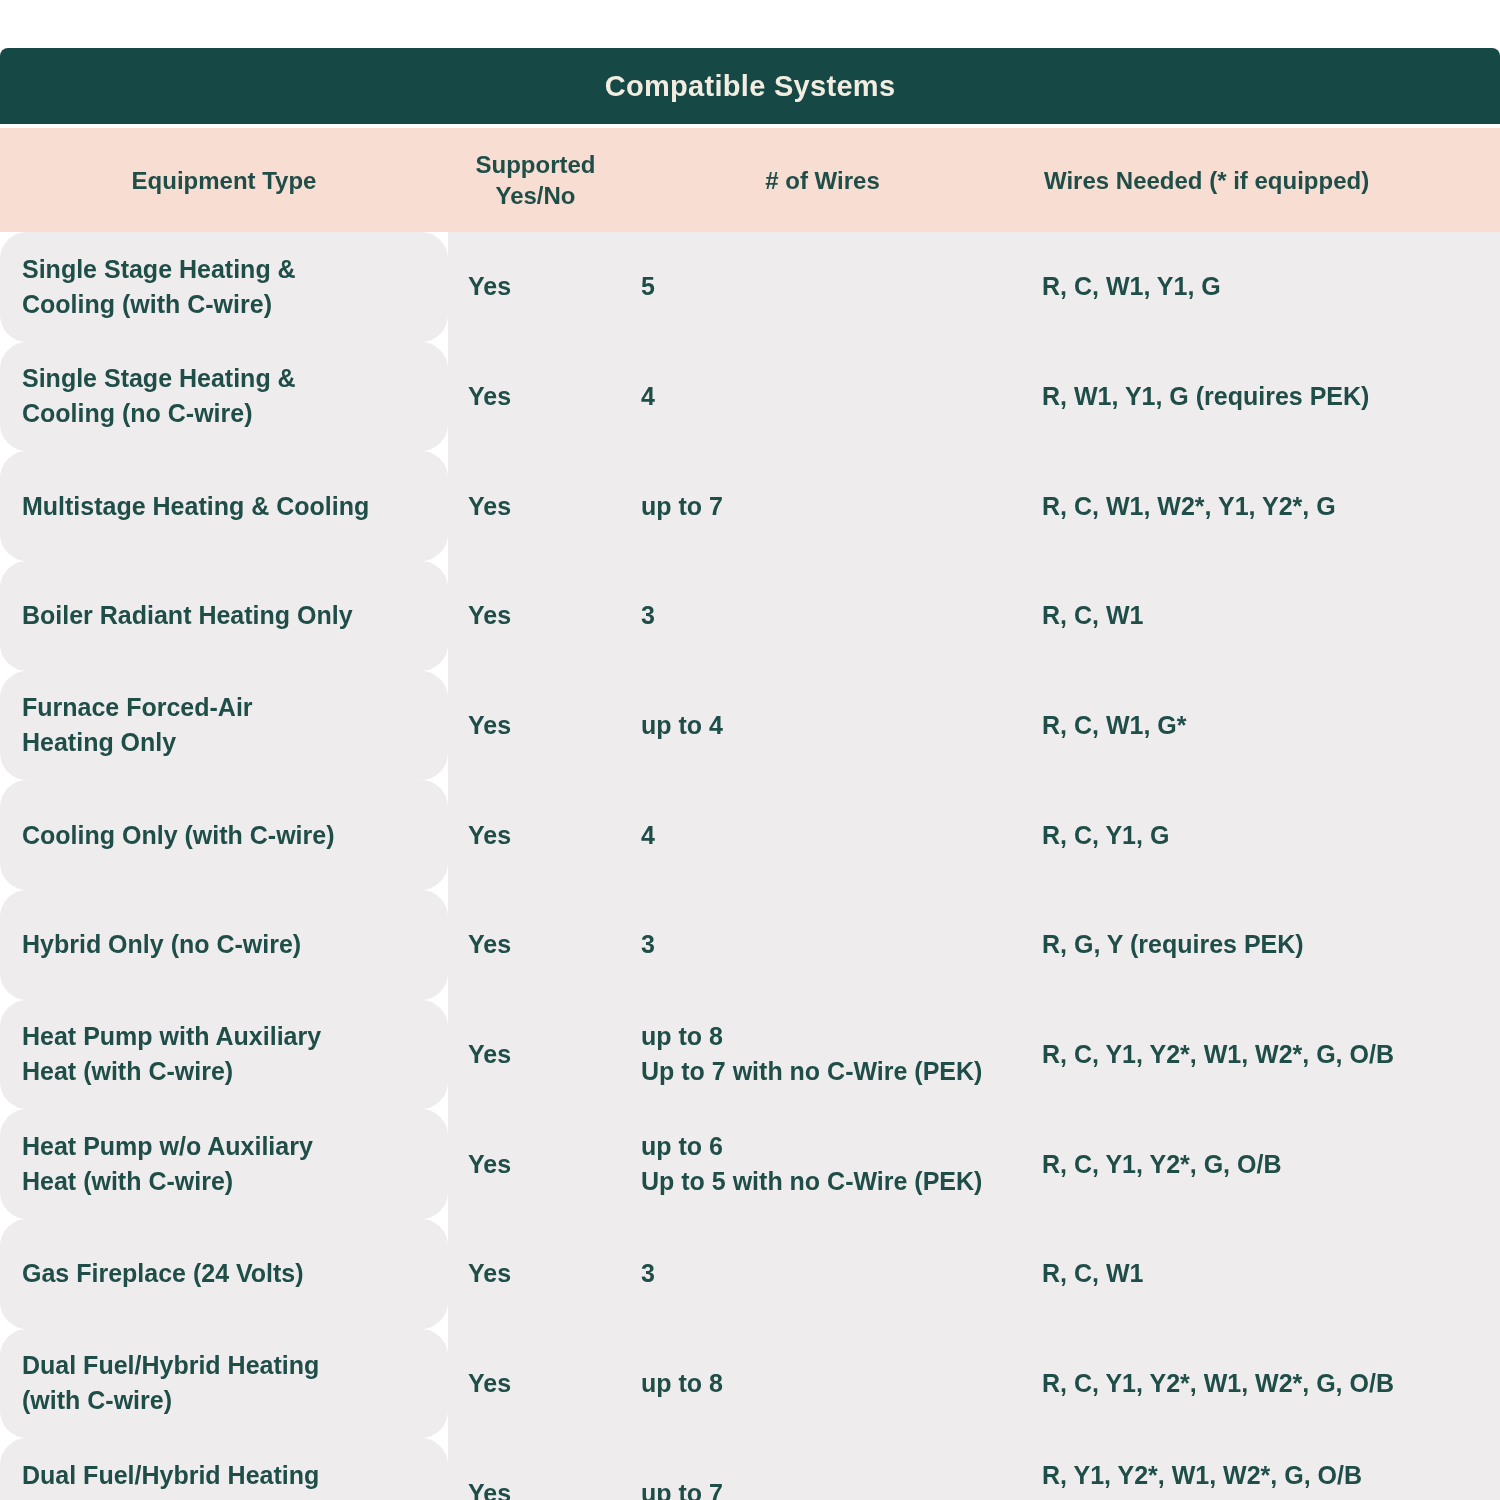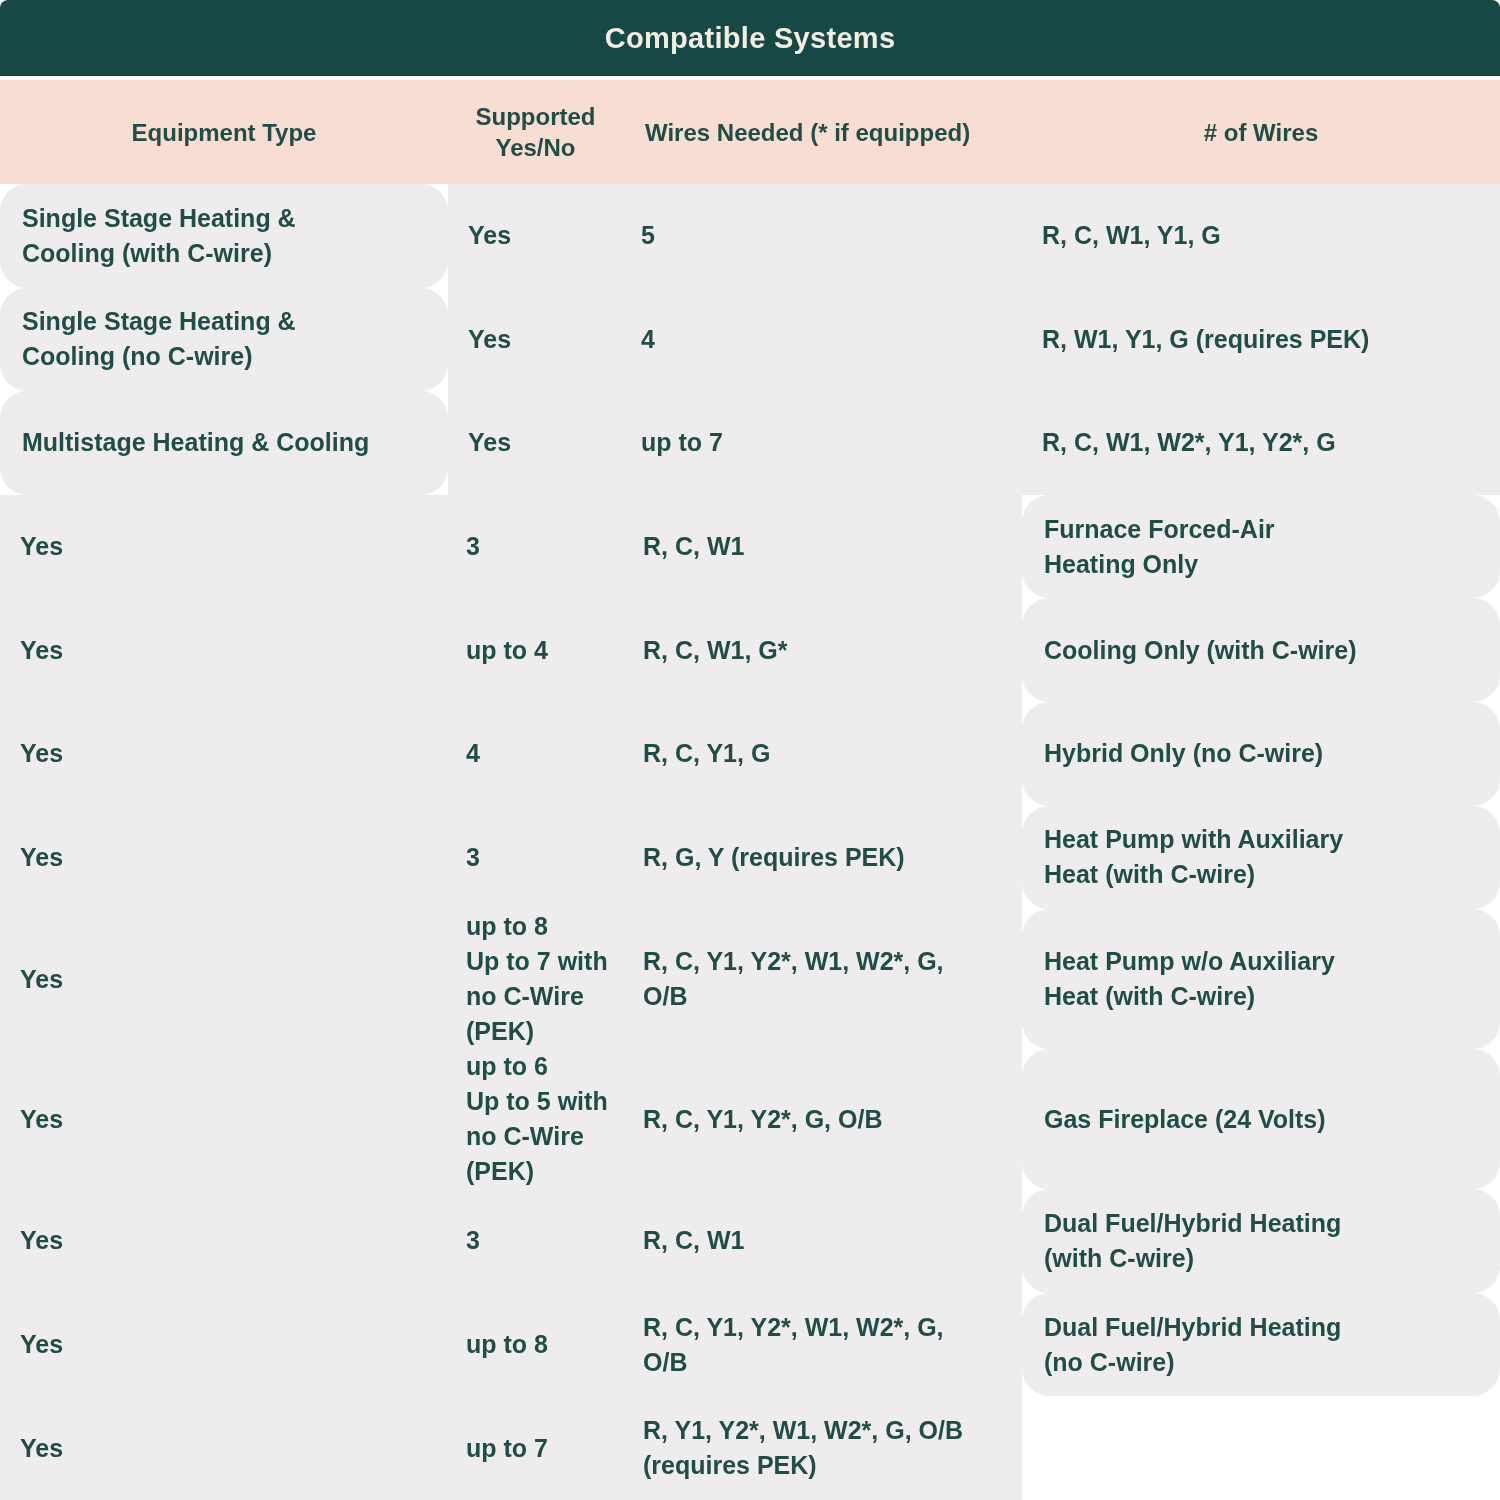--- a/index.html
+++ b/index.html
@@ -16,20 +16,21 @@
     overflow: hidden;
   }
   .title-bar {
     height: 76px;
     background: #164845;
     border-radius: 8px 8px 0 0;
     display: flex;
     align-items: center;
     justify-content: center;
     margin-bottom: 4px;
+    margin-top: 48px;
   }
   .title-bar .title {
     color: #f2ece1;
     font-size: 29px;
     font-weight: 700;
     letter-spacing: 0.3px;
   }
   .grid {
     display: grid;
     grid-template-columns: 448px 175px 399px 1fr;
@@ -72,40 +73,41 @@
 <div class="page">
 
   <div class="title-bar">
     <div class="title">Compatible Systems</div>
   </div>
 
   <div class="grid">
     <div class="cell head">Equipment Type</div>
     <div class="cell head">Supported
 Yes/No</div>
+    <div class="cell head"># of Wires</div>
     <div class="cell head left">Wires Needed (* if equipped)</div>
-    <div class="cell head"># of Wires</div>
 
     <div class="cell body col-equipment">Single Stage Heating &amp;
 Cooling (with C-wire)</div>
     <div class="cell body col-supported">Yes</div>
     <div class="cell body col-wires">5</div>
     <div class="cell body col-needed">R, C, W1, Y1, G</div>
 
     <div class="cell body col-equipment">Single Stage Heating &amp;
 Cooling (no C-wire)</div>
     <div class="cell body col-supported">Yes</div>
     <div class="cell body col-wires">4</div>
     <div class="cell body col-needed">R, W1, Y1, G (requires PEK)</div>
 
     <div class="cell body col-equipment">Multistage Heating &amp; Cooling</div>
     <div class="cell body col-supported">Yes</div>
     <div class="cell body col-wires">up to 7</div>
     <div class="cell body col-needed">R, C, W1, W2*, Y1, Y2*, G</div>
 
+    <div class="cell body col-equipment">Boiler Radiant Heating Only</div>
     <div class="cell body col-supported">Yes</div>
     <div class="cell body col-wires">3</div>
     <div class="cell body col-needed">R, C, W1</div>
 
     <div class="cell body col-equipment">Furnace Forced-Air
  Heating Only</div>
     <div class="cell body col-supported">Yes</div>
     <div class="cell body col-wires">up to 4</div>
     <div class="cell body col-needed">R, C, W1, G*</div>
 

